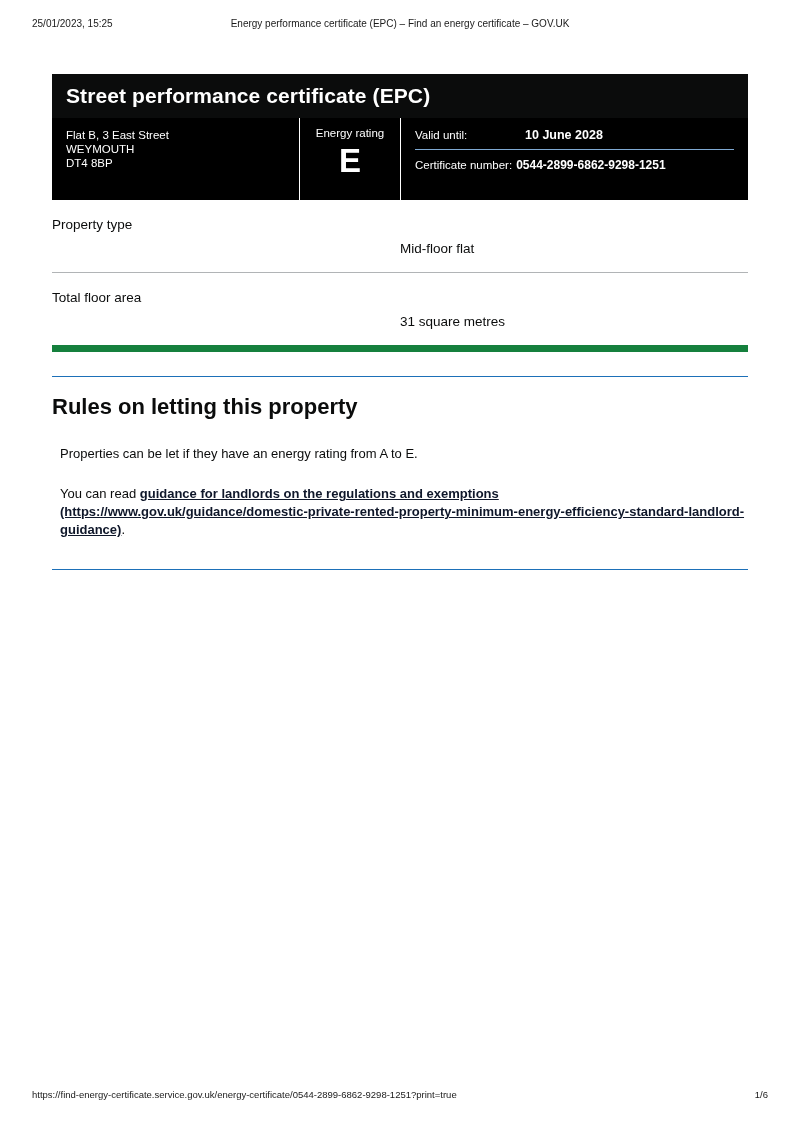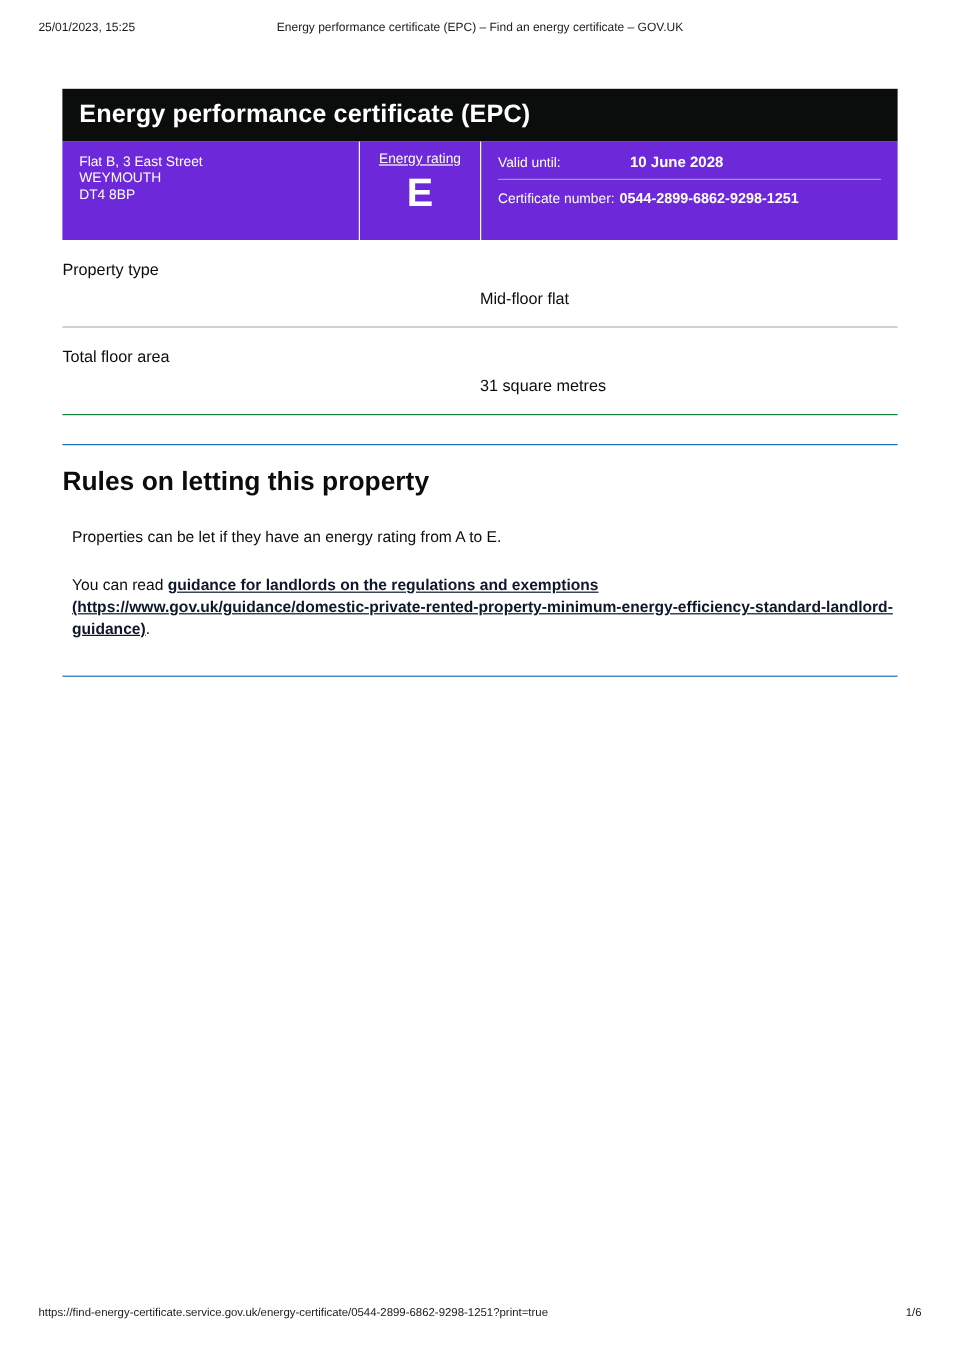--- a/index.html
+++ b/index.html
@@ -82,21 +82,21 @@
   }
   .epc-title-bar h1 {
     margin: 0;
     font-size: 21px;
     font-weight: bold;
     letter-spacing: 0.1px;
   }
 
   .epc-summary {
     display: flex;
-    background: #6d28d9;
+    background: #000000;
     color: #ffffff;
     height: 82px;
     box-sizing: border-box;
   }
   .epc-col-address {
     width: 248px;
     box-sizing: border-box;
     padding: 10px 12px 0 14px;
     border-right: 1px solid #ffffff;
     font-size: 11.5px;
@@ -105,21 +105,20 @@
   .epc-col-rating {
     width: 101px;
     box-sizing: border-box;
     border-right: 1px solid #ffffff;
     text-align: center;
     padding-top: 9px;
   }
   .epc-col-rating .rating-label {
     font-size: 11.5px;
     line-height: 13px;
-    text-decoration: underline;
   }
   .epc-col-rating .rating-letter {
     font-size: 33px;
     font-weight: bold;
     line-height: 38px;
     margin-top: 2px;
   }
   .epc-col-valid {
     flex: 1;
     box-sizing: border-box;
@@ -162,21 +161,21 @@
   }
   .detail-row .dr-label {
     width: 348px;
     box-sizing: border-box;
   }
   .detail-row .dr-value {
     flex: 1;
     margin-top: 24px;
   }
   .detail-row.last {
-    border-bottom: 1px solid #15803d;
+    border-bottom: 7px solid #15803d;
     padding: 17px 0 16px 0;
   }
 
   .section-divider {
     border-top: 1px solid #1d70b8;
     margin-top: 24px;
   }
 
   .section {
     padding-top: 17px;
@@ -208,21 +207,21 @@
 <body>
 
 <div class="print-header">
   <span class="ph-date">25/01/2023, 15:25</span>
   <span class="ph-title">Energy performance certificate (EPC) – Find an energy certificate – GOV.UK</span>
 </div>
 
 <div class="doc">
 
   <div class="epc-title-bar">
-    <h1>Energy performance certificate (EPC)</h1>
+    <h1>Street performance certificate (EPC)</h1>
   </div>
 
   <div class="epc-summary">
 
     <div class="epc-col-address">
       <div>Flat B, 3 East Street</div>
       <div>WEYMOUTH</div>
       <div>DT4 8BP</div>
     </div>
 

